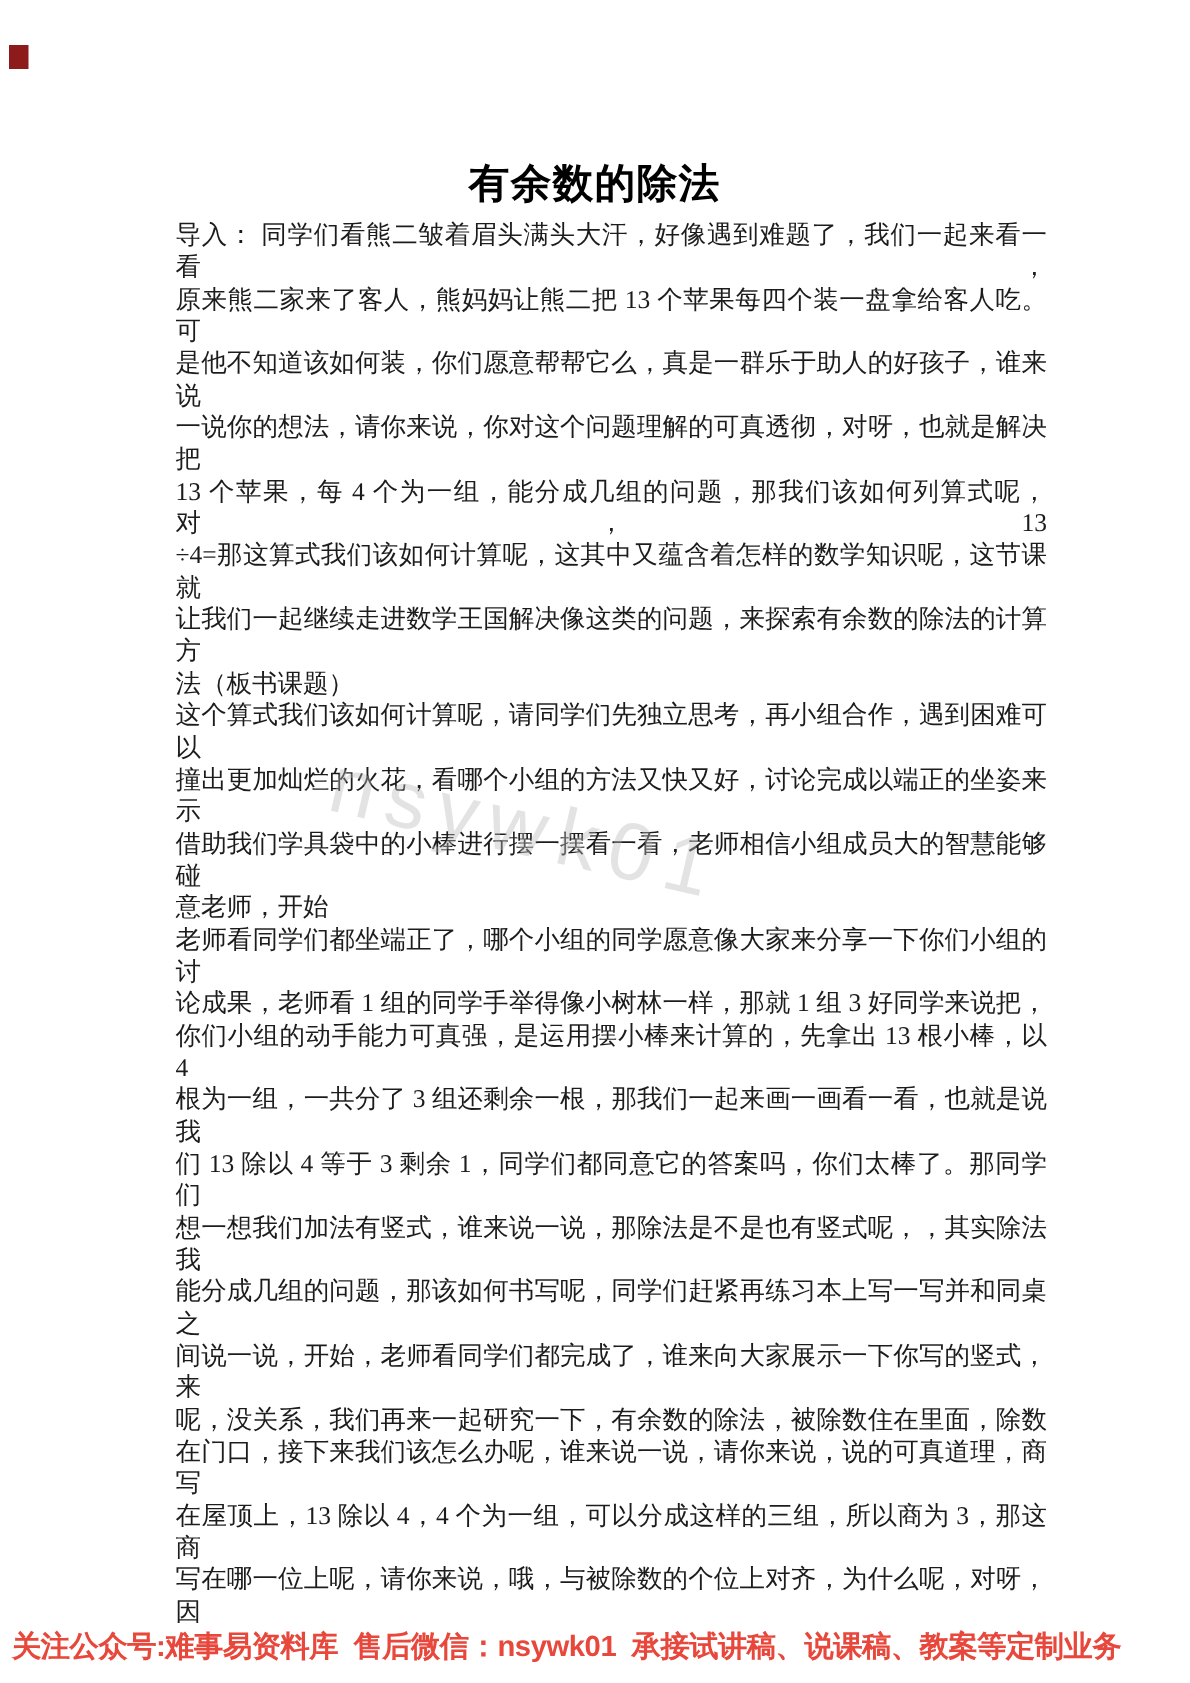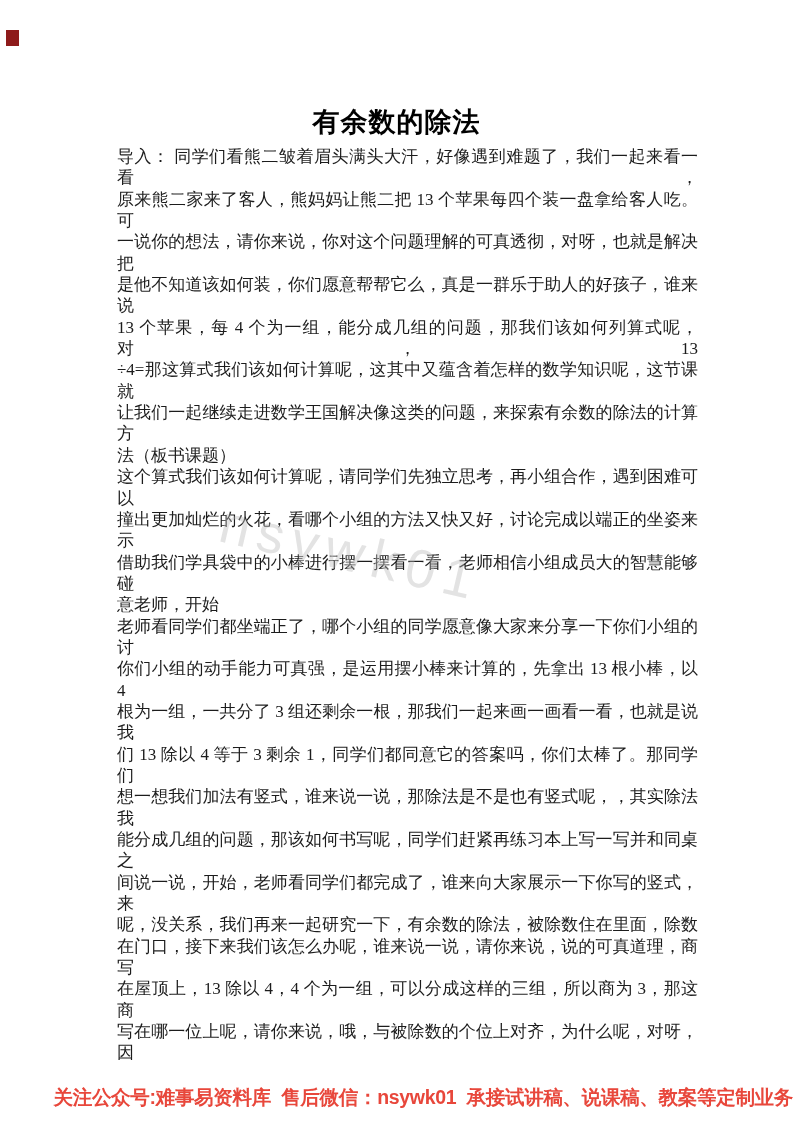--- a/index.html
+++ b/index.html
@@ -68,21 +68,20 @@
     user-select: none;
   }
   .footer-banner {
     position: absolute;
     left: 0;
     top: 1084px;
     width: 100%;
     box-sizing: border-box;
     padding-left: 8px;
     background: #ffffff;
-    text-align: right;
   }
   .footer-text {
     font-family: "Liberation Sans", "DejaVu Sans", sans-serif;
     font-size: 19.5px;
     font-weight: bold;
     letter-spacing: -0.3px;
     white-space: pre;
     color: #e8473b;
   }
 </style>
@@ -92,35 +91,36 @@
 <div class="page">
 
   <div class="corner-mark"></div>
 
   <h1 class="doc-title">有余数的除法</h1>
 
   <div class="doc-body">
       <div class="paragraph">
         <div class="body-line stretch">导入：  同学们看熊二皱着眉头满头大汗，好像遇到难题了，我们一起来看一看，</div>
         <div class="body-line stretch">原来熊二家来了客人，熊妈妈让熊二把 13 个苹果每四个装一盘拿给客人吃。可</div>
+        <div class="body-line stretch">是他不知道该如何装，你们愿意帮帮它么，真是一群乐于助人的好孩子，谁来说</div>
         <div class="body-line stretch">一说你的想法，请你来说，你对这个问题理解的可真透彻，对呀，也就是解决把</div>
-        <div class="body-line stretch">是他不知道该如何装，你们愿意帮帮它么，真是一群乐于助人的好孩子，谁来说</div>
         <div class="body-line stretch">13 个苹果，每 4 个为一组，能分成几组的问题，那我们该如何列算式呢，对，13</div>
         <div class="body-line stretch">÷4=那这算式我们该如何计算呢，这其中又蕴含着怎样的数学知识呢，这节课就</div>
         <div class="body-line stretch">让我们一起继续走进数学王国解决像这类的问题，来探索有余数的除法的计算方</div>
         <div class="body-line">法（板书课题）</div>
       </div>
       <div class="paragraph">
         <div class="body-line stretch">这个算式我们该如何计算呢，请同学们先独立思考，再小组合作，遇到困难可以</div>
         <div class="body-line stretch">撞出更加灿烂的火花，看哪个小组的方法又快又好，讨论完成以端正的坐姿来示</div>
         <div class="body-line stretch">借助我们学具袋中的小棒进行摆一摆看一看，老师相信小组成员大的智慧能够碰</div>
         <div class="body-line">意老师，开始</div>
       </div>
       <div class="paragraph">
         <div class="body-line stretch">老师看同学们都坐端正了，哪个小组的同学愿意像大家来分享一下你们小组的讨</div>
+        <div class="body-line stretch">论成果，老师看 1 组的同学手举得像小树林一样，那就 1 组 3 好同学来说把，</div>
         <div class="body-line stretch">你们小组的动手能力可真强，是运用摆小棒来计算的，先拿出 13 根小棒，以 4</div>
         <div class="body-line stretch">根为一组，一共分了 3 组还剩余一根，那我们一起来画一画看一看，也就是说我</div>
         <div class="body-line stretch">们 13 除以 4 等于 3 剩余 1，同学们都同意它的答案吗，你们太棒了。那同学们</div>
         <div class="body-line stretch">想一想我们加法有竖式，谁来说一说，那除法是不是也有竖式呢，，其实除法我</div>
         <div class="body-line stretch">能分成几组的问题，那该如何书写呢，同学们赶紧再练习本上写一写并和同桌之</div>
         <div class="body-line stretch">间说一说，开始，老师看同学们都完成了，谁来向大家展示一下你写的竖式，来</div>
         <div class="body-line stretch">呢，没关系，我们再来一起研究一下，有余数的除法，被除数住在里面，除数</div>
         <div class="body-line stretch">在门口，接下来我们该怎么办呢，谁来说一说，请你来说，说的可真道理，商写</div>
         <div class="body-line stretch">在屋顶上，13 除以 4，4 个为一组，可以分成这样的三组，所以商为 3，那这商</div>
         <div class="body-line stretch">写在哪一位上呢，请你来说，哦，与被除数的个位上对齐，为什么呢，对呀，因</div>

